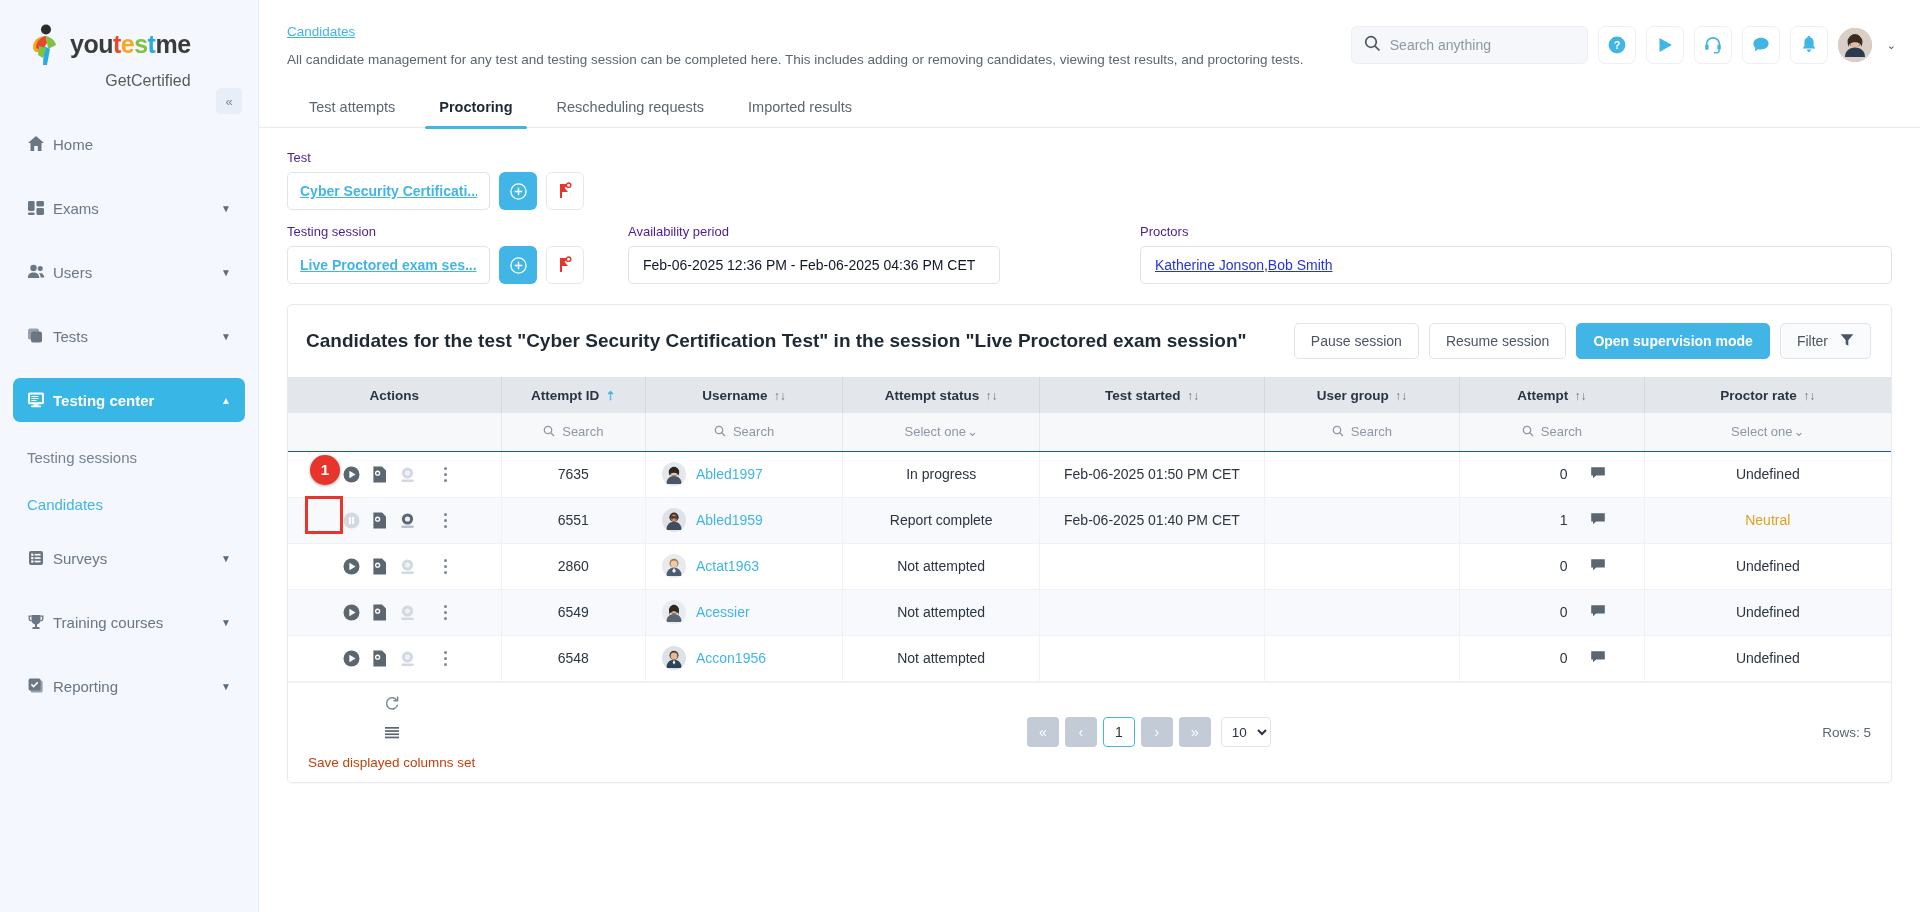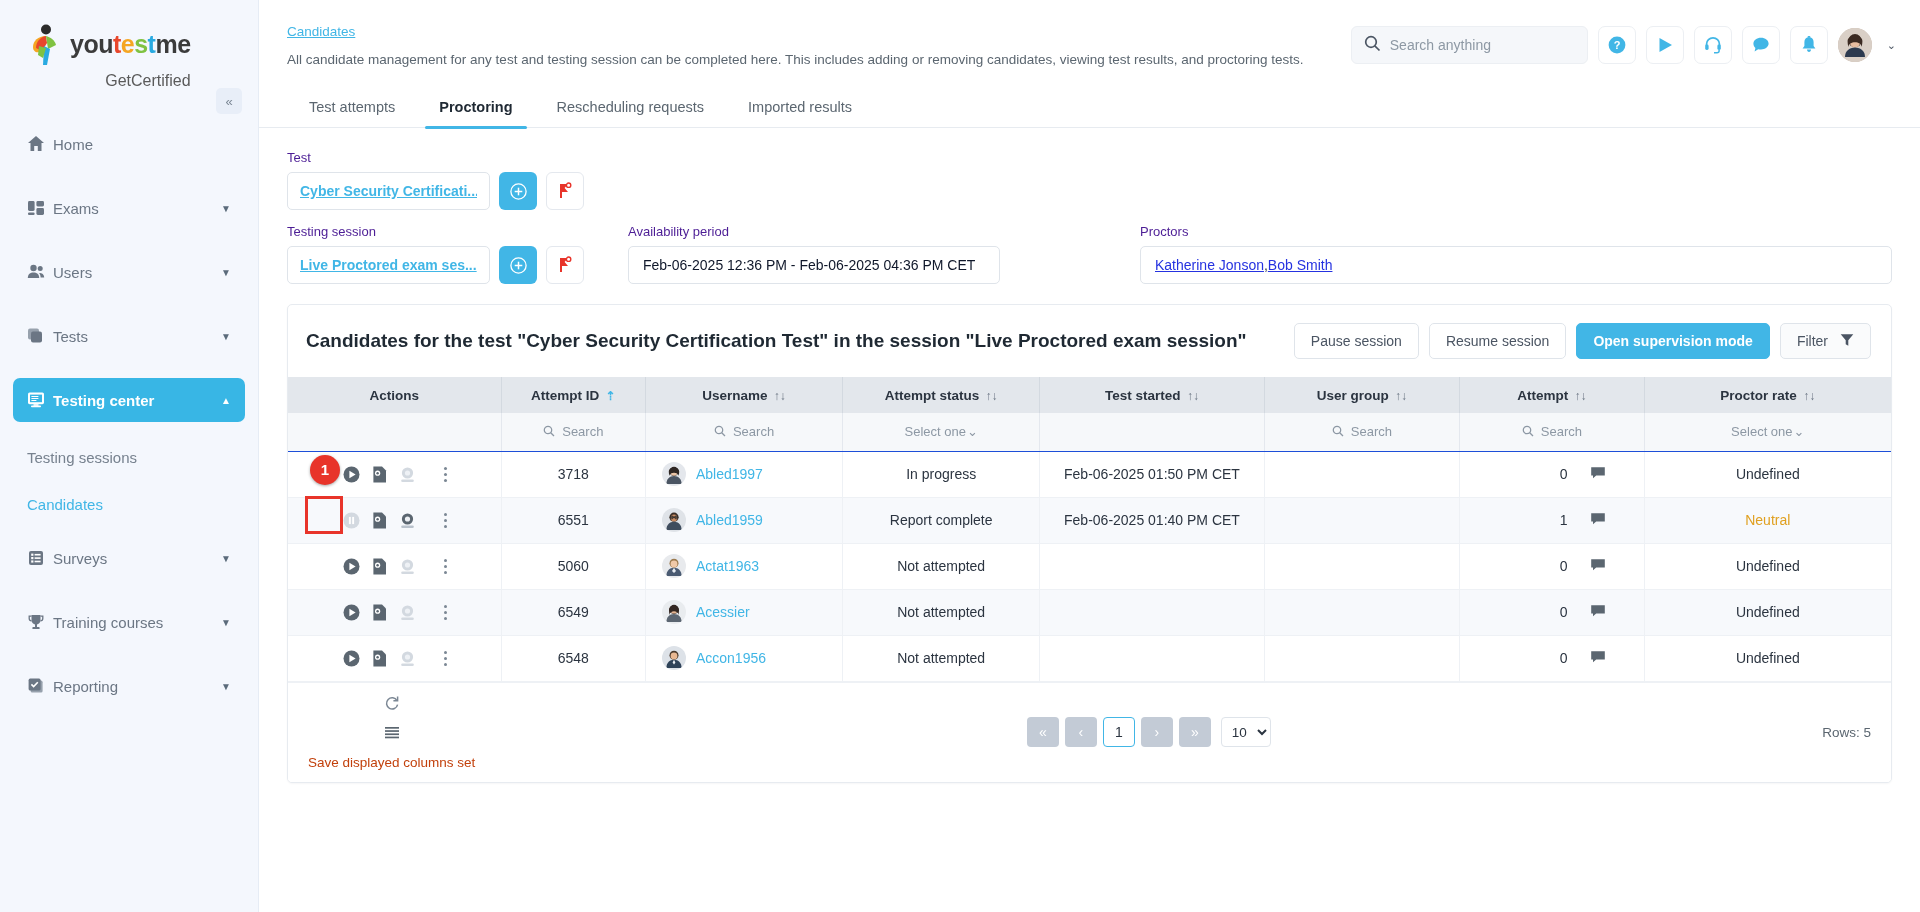--- a/index.html
+++ b/index.html
@@ -636,21 +636,21 @@
                     </svg>
                   </span>
                 <span class="kebab">
                     <span></span>
                     <span></span>
                     <span></span>
                   </span>
                 <span class="badge-1">1</span>
               </div>
             </td>
-            <td>3718</td>
+            <td>7635</td>
             <td>
               <div class="uname">
                 <span class="av"><svg width="24" height="24" viewBox="0 0 24 24">
                       <rect width="24" height="24" fill="#e4e7ec"></rect>
                       <circle cx="12" cy="9.4" r="4.6" fill="#2e2623"></circle>
                       <circle cx="12" cy="10.2" r="3.5" fill="#eac4a6"></circle>
                       <path d="M12 14 C16.6 14 19.6 17 19.6 22 H4.4 C4.4 17 7.4 14 12 14 Z" fill="#4b5563"></path>
                       <path d="M6.8 9.6 C6.8 4 17.2 4 17.2 9.6 C17.2 12 16.6 14 16.6 14 C16.6 9.6 7.4 9.6 7.4 14 C7.4 14 6.8 12 6.8 9.6 Z" fill="#2e2623"></path>
                     </svg></span>
                 <a>Abled1997</a>
@@ -754,21 +754,21 @@
                       <rect x="3.2" y="14.4" width="12.6" height="2.6" rx="1.3" fill="#d3d9e0"></rect>
                     </svg>
                   </span>
                 <span class="kebab">
                     <span></span>
                     <span></span>
                     <span></span>
                   </span>
               </div>
             </td>
-            <td>5060</td>
+            <td>2860</td>
             <td>
               <div class="uname">
                 <span class="av"><svg width="24" height="24" viewBox="0 0 24 24">
                       <rect width="24" height="24" fill="#e8eaed"></rect>
                       <circle cx="12" cy="9.2" r="4.5" fill="#9c7a4e"></circle>
                       <circle cx="12" cy="10" r="3.4" fill="#f0c9a8"></circle>
                       <path d="M12 13.8 C16.6 13.8 19.6 17 19.6 22 H4.4 C4.4 17 7.4 13.8 12 13.8 Z" fill="#4a5b72"></path>
                       <path d="M12 13.8 L14 17 L12 19 L10 17 Z" fill="#e7ecf2"></path>
                     </svg></span>
                 <a>Actat1963</a>

